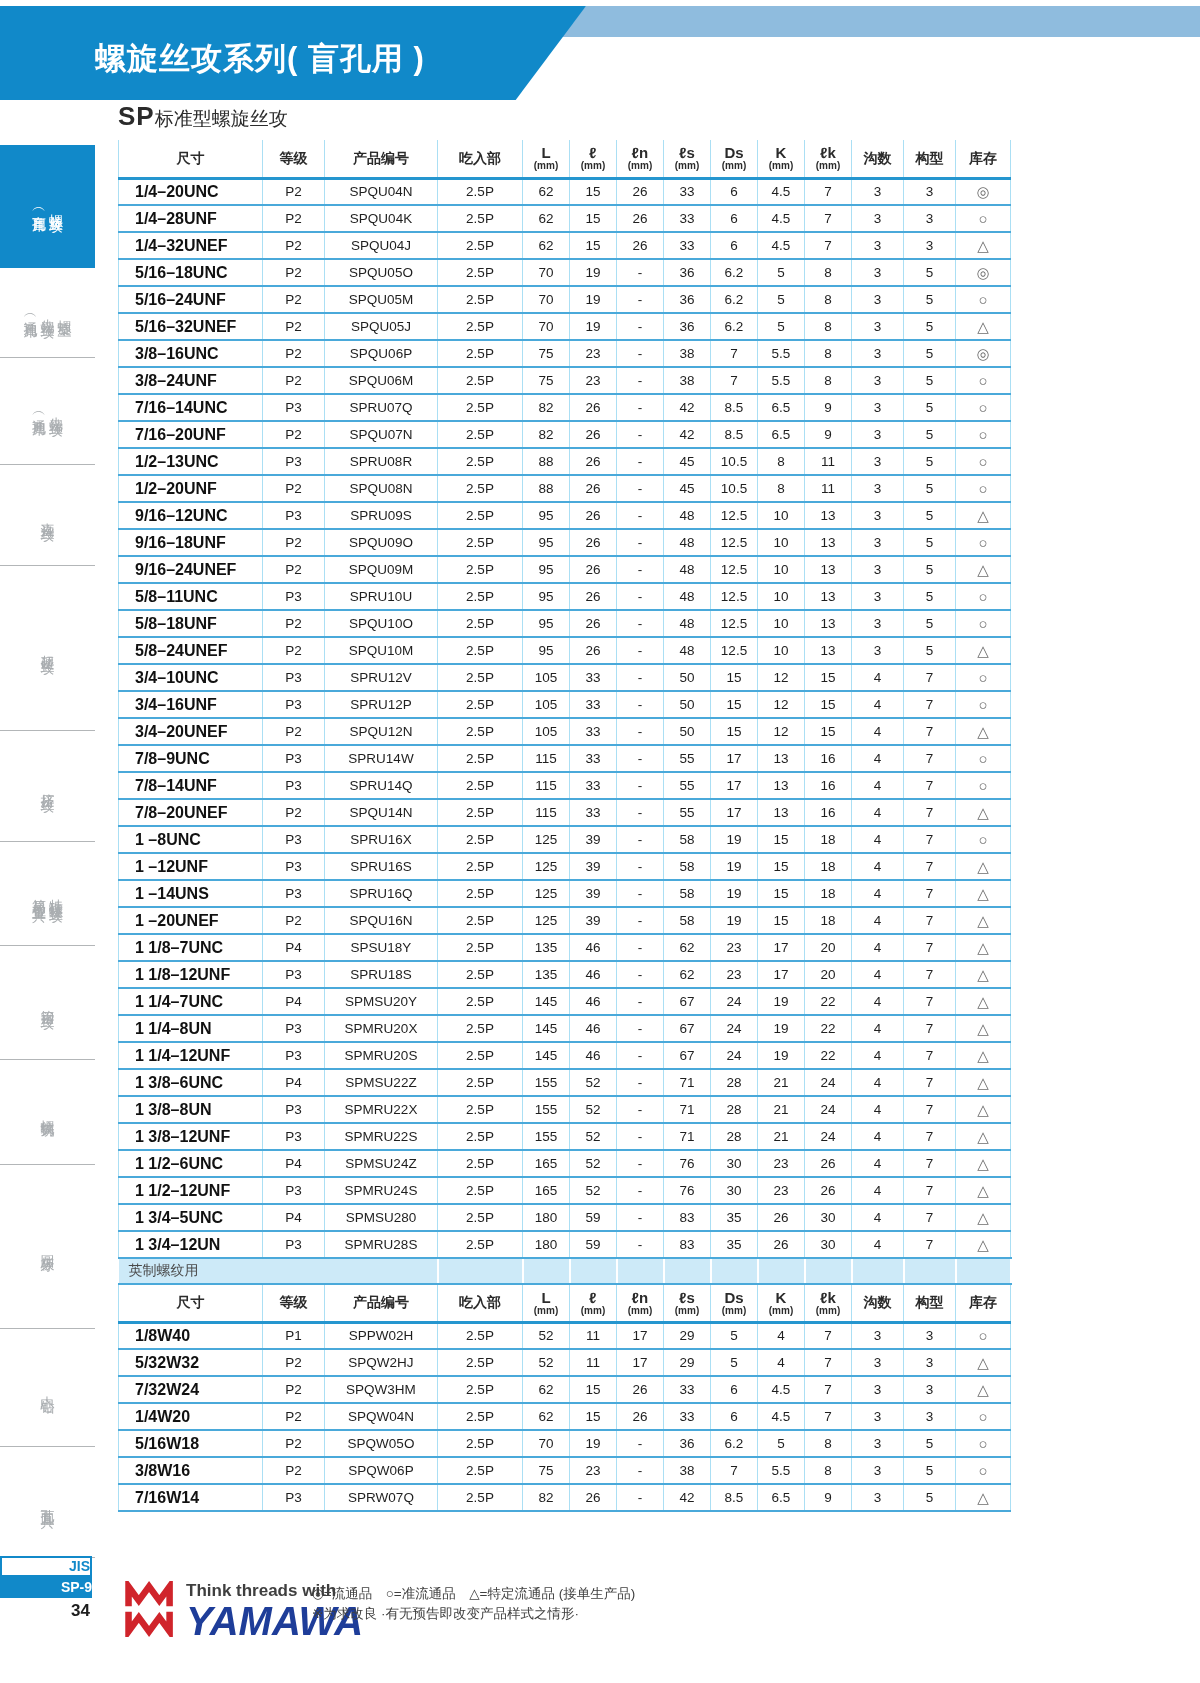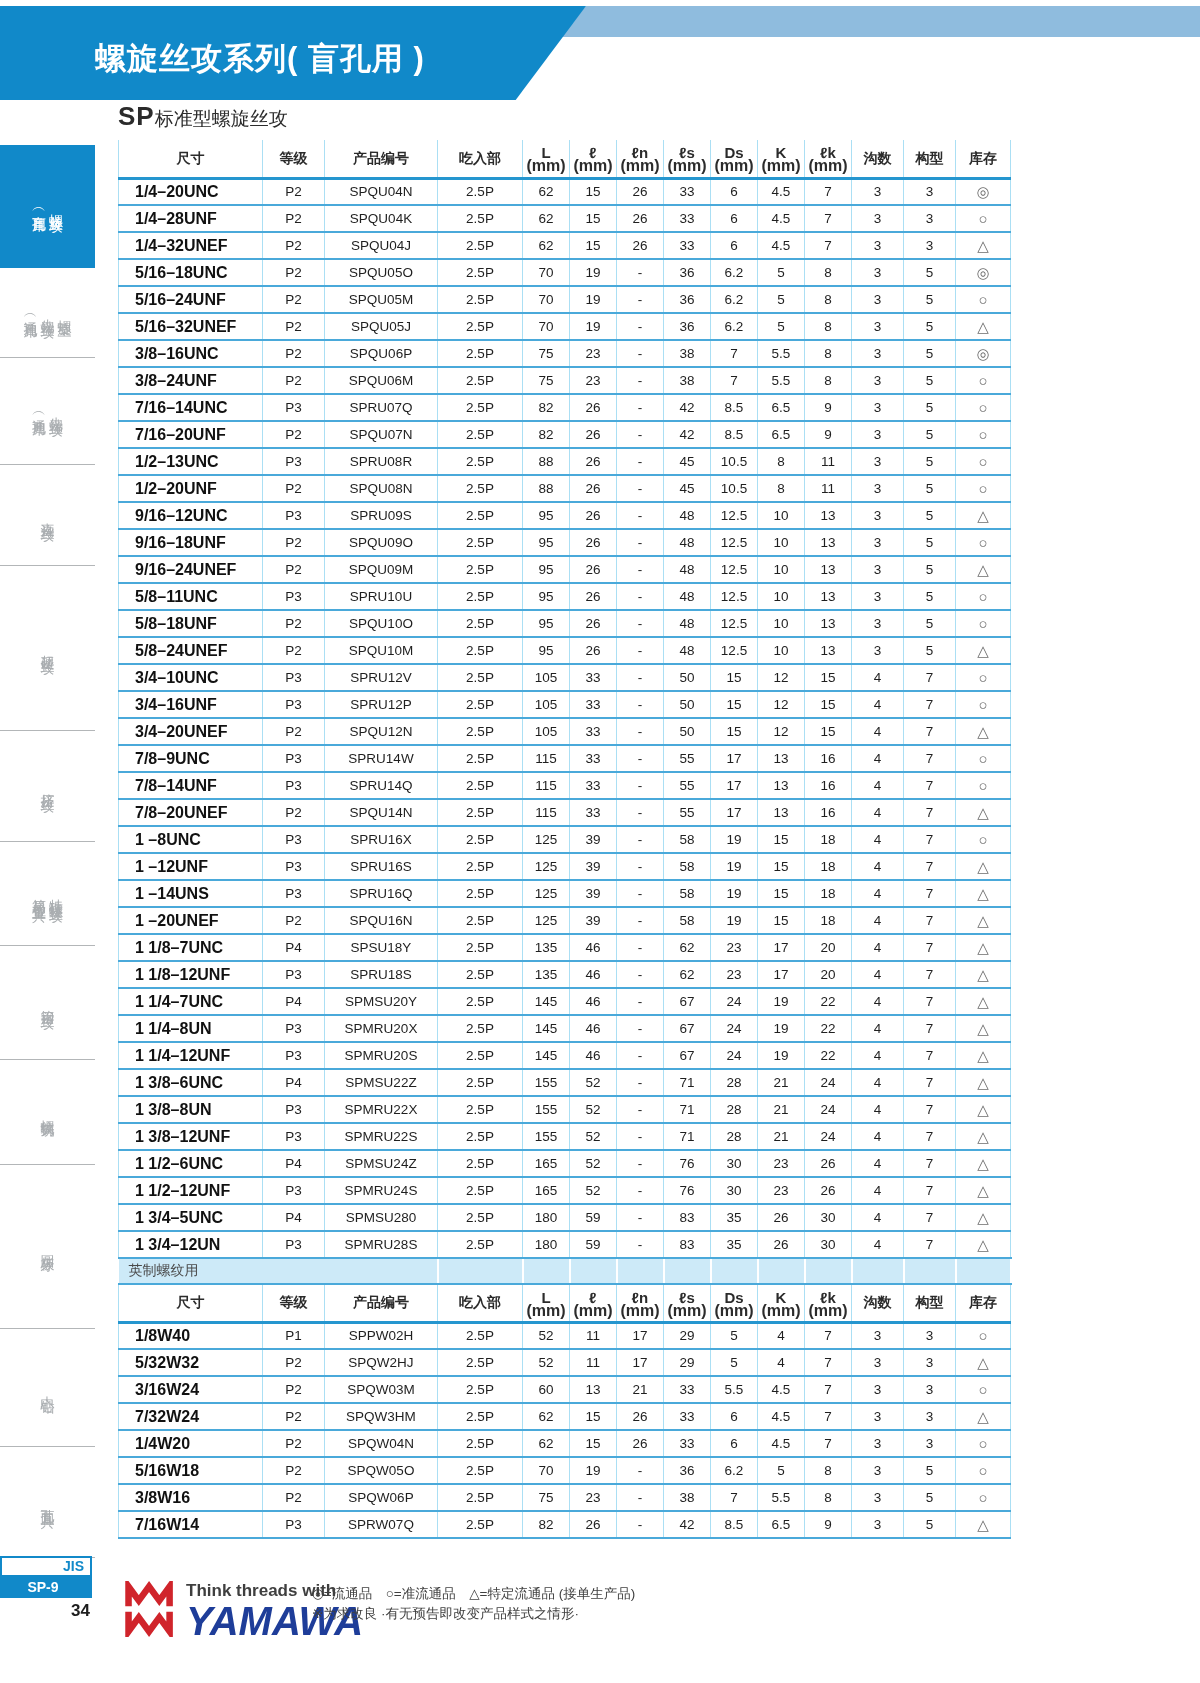--- a/index.html
+++ b/index.html
@@ -30,37 +30,37 @@
   .side-item:nth-child(8){height:113px;}
   .side-item:nth-child(9){height:104px;}
   .side-item:nth-child(10){height:163px;}
   .side-item:nth-child(11){height:117px;}
   .side-item:nth-child(12){height:110px;}
   .vtext{writing-mode:vertical-rl;white-space:pre-line;font-size:14px;line-height:17px;
          letter-spacing:2px;color:#a9adb0;}
   .side-item.active .vtext{color:#ffffff;}
 
   .jis-box,.sp9-box{position:absolute;left:0;width:92px;height:21px;box-sizing:border-box;
-        text-align:right;padding-right:6px;font-weight:bold;font-size:14px;line-height:17px;}
+        text-align:right;font-weight:bold;font-size:14px;line-height:17px;}
   .jis-box{top:1556px;background:#ffffff;border:2px solid #1189c9;color:#1189c9;}
-  .sp9-box{top:1577px;background:#1189c9;color:#ffffff;line-height:21px;border:none;text-align:center;}
+  .sp9-box{top:1577px;background:#1189c9;color:#ffffff;line-height:21px;border:none;}
   .page-num{position:absolute;left:0;top:1601px;width:90px;text-align:right;font-size:17px;
         font-weight:bold;color:#1d1d1d;}
 
   
   #catalog-table{position:absolute;left:118px;top:140px;width:892px;border-collapse:collapse;
         table-layout:fixed;}
   #catalog-table th,#catalog-table td{box-sizing:border-box;overflow:hidden;}
   .head-row th{height:38px;background:#ffffff;border-right:1px solid #abdff4;
         border-bottom:3px solid #2596cf;font-weight:bold;color:#2b2b2b;vertical-align:middle;
         padding:0;}
   .head-row th:first-child{border-left:1px solid #abdff4;}
   .head-lbl{font-size:14px;line-height:15px;}
   .head-lbl.latin{font-size:15px;}
-  .head-unit{font-size:16px;line-height:11px;font-weight:bold;color:#2b2b2b;}
+  .head-unit{font-size:10px;line-height:11px;font-weight:bold;color:#2b2b2b;}
   .data-row td{height:27px;border-right:1px solid #abdff4;border-bottom:2px solid #4aa9da;
         text-align:center;font-size:13.5px;color:#1f1f1f;background:#ffffff;}
   .data-row td:first-child{border-left:1px solid #abdff4;text-align:left;padding-left:16px;
         font-weight:bold;font-size:16px;color:#111111;}
   .data-row td.stock-cell{font-size:15px;color:#6e6e6e;}
   .band-row td{height:26px;background:#cdeaf8;border-right:2px solid #ffffff;
         border-bottom:2px solid #4aa9da;}
   .band-row td.band-label{ text-align:left;padding-left:10px;font-size:14px;color:#4a4a4a;}
 
   
@@ -934,36 +934,20 @@
           <td class="ln-cell">17</td>
           <td class="ls-cell">29</td>
           <td class="Ds-cell">5</td>
           <td class="K-cell">4</td>
           <td class="lk-cell">7</td>
           <td class="flutes-cell">3</td>
           <td class="form-cell">3</td>
           <td class="stock-cell">△</td>
         </tr>
         <tr class="data-row">
-          <td class="size-cell">3/16W24</td>
-          <td class="grade-cell">P2</td>
-          <td class="product-code-cell">SPQW03M</td>
-          <td class="chamfer-cell">2.5P</td>
-          <td class="L-cell">60</td>
-          <td class="l-cell">13</td>
-          <td class="ln-cell">21</td>
-          <td class="ls-cell">33</td>
-          <td class="Ds-cell">5.5</td>
-          <td class="K-cell">4.5</td>
-          <td class="lk-cell">7</td>
-          <td class="flutes-cell">3</td>
-          <td class="form-cell">3</td>
-          <td class="stock-cell">○</td>
-        </tr>
-        <tr class="data-row">
           <td class="size-cell">7/32W24</td>
           <td class="grade-cell">P2</td>
           <td class="product-code-cell">SPQW3HM</td>
           <td class="chamfer-cell">2.5P</td>
           <td class="L-cell">62</td>
           <td class="l-cell">15</td>
           <td class="ln-cell">26</td>
           <td class="ls-cell">33</td>
           <td class="Ds-cell">6</td>
           <td class="K-cell">4.5</td>

